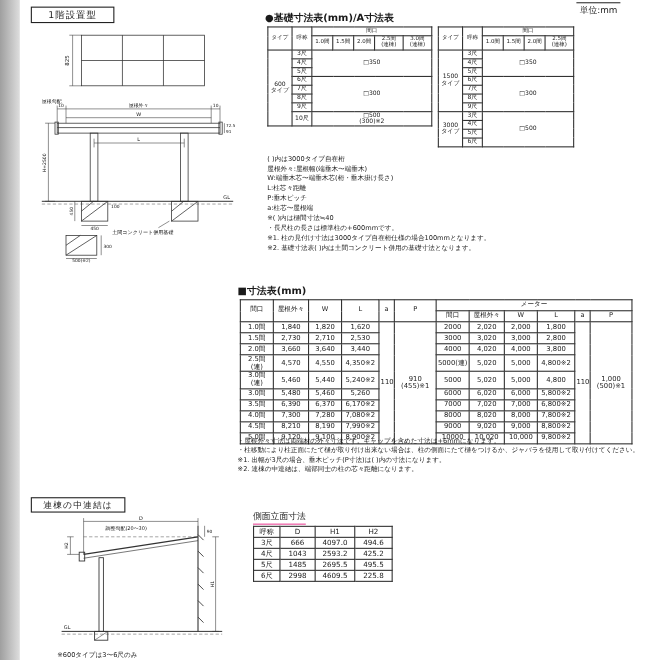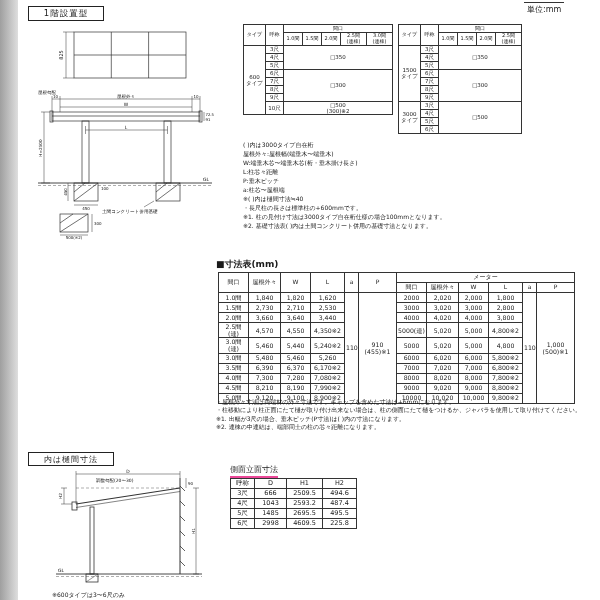--- a/index.html
+++ b/index.html
@@ -6,21 +6,21 @@
   html,body{width:600px;height:600px;background:#ffffff;font-family:"DejaVu Sans","Liberation Sans",sans-serif;color:#1a1a1a}
   .page{position:relative;width:600px;height:600px;background:#fff;overflow:hidden}
   .scan-strip{position:absolute;left:0;top:0;width:18px;height:600px;background:linear-gradient(90deg,#9f9f9f,#dedede)}
   .box-label{position:absolute;border:1px solid #222;background:#fff;display:flex;align-items:center;justify-content:center;letter-spacing:1px}
   .type-label{left:28px;top:6px;width:76px;height:15px;font-size:8.5px}
   .bracket-label{left:28px;top:452px;width:86px;height:14px;font-size:8px}
   .unit-label{position:absolute;left:524px;top:2px;font-size:8px;border-top:1px solid #333;padding:1px 3px 0 3px}
   .sec-title{position:absolute;font-weight:bold;font-size:9px}
   .foundation-title{left:241px;top:10px}
   .main-title{left:216px;top:258px}
-  .side-table-title{position:absolute;left:230px;top:464px;font-size:8px;border-bottom:3px solid #ec4899;padding-bottom:1px}
+  .side-table-title{position:absolute;left:230px;top:464px;font-size:8px;border-bottom:1px solid #ec4899;padding-bottom:1px}
   .tbl{position:absolute;border-collapse:collapse;background:#fff;table-layout:fixed}
   .tbl th,.tbl td{border:1px solid #333;text-align:center;vertical-align:middle;font-weight:400;white-space:pre-line;padding:0 1px;line-height:1.15;overflow:hidden}
   .foundation-left{left:243px;top:24px;width:149px;font-size:5.5px}
   .foundation-right{left:398px;top:24px;width:123px;font-size:5.5px}
   .foundation-left th,.foundation-right th{font-size:5px;height:8px}
   .foundation-left td,.foundation-right td{height:8px}
   .main-table{left:218px;top:272px;width:356px;font-size:6.2px}
   .main-table th{font-size:6px;height:10px}
   .main-table td{height:10px}
   .side-table{left:230px;top:478px;width:126px;font-size:6.5px}
@@ -113,20 +113,21 @@
     <text x="4.5" y="63" font-size="4.2" text-anchor="middle" transform="rotate(-90 4.5 62)">H=2500</text>
     <text x="167" y="95" font-size="4.5">GL</text>
     <text x="29" y="107.5" font-size="4" text-anchor="middle" transform="rotate(-90 29 106)">450</text>
     <text x="50" y="123.5" font-size="4" text-anchor="middle">450</text>
     <text x="65" y="103.5" font-size="4">100</text>
     <text x="66" y="126.5" font-size="4.6">土間コンクリート併用基礎</text>
     <text x="38" y="152.5" font-size="4" text-anchor="middle">500(※2)</text>
     <text x="58" y="139" font-size="4">300</text>
   </svg>
 
+  <div class="sec-title foundation-title">●基礎寸法表(mm)/A寸法表</div>
 
   <table class="tbl foundation-left">
     <colgroup>
         <col style="width:22px">
         <col style="width:18px">
         <col style="width:19px">
         <col style="width:19px">
         <col style="width:19px">
         <col style="width:26px">
         <col style="width:26px">
@@ -407,21 +408,21 @@
       </tbody>
     </table>
 
   <div class="notes main-notes">
       <div class="note-line">・屋根外々寸法は両端材の外々寸法です。キャップを含めた寸法は+6mmになります。</div>
       <div class="note-line">・柱移動により柱正面にたて樋が取り付け出来ない場合は、柱の側面にたて樋をつけるか、ジャバラを使用して取り付けてください。</div>
       <div class="note-line">※1. 出幅が3尺の場合、垂木ピッチ(P寸法)は( )内の寸法になります。</div>
       <div class="note-line">※2. 連棟の中連結は、端部同士の柱の芯々距離になります。</div>
     </div>
 
-  <div class="box-label bracket-label">内は樋間寸法</div>
+  <div class="box-label bracket-label">連棟の中連結は</div>
 
   <svg class="dwg bracket-svg" width="160" height="122" viewBox="0 0 160 122">
     <g stroke="#333" stroke-width="0.5" fill="none">
       <line x1="28" y1="6" x2="132" y2="6"></line>
       <line x1="28" y1="3" x2="28" y2="36"></line>
       <line x1="132" y1="3" x2="132" y2="10"></line>
       <line x1="28" y1="20" x2="132" y2="20" stroke-dasharray="3,2" stroke-width="0.4"></line>
       <line x1="16" y1="20" x2="16" y2="36"></line>
       <line x1="13" y1="20" x2="19" y2="20"></line>
       <line x1="13" y1="36" x2="24" y2="36"></line>
@@ -471,28 +472,28 @@
           <th>呼称</th>
           <th>D</th>
           <th>H1</th>
           <th>H2</th>
         </tr>
       </thead>
       <tbody>
         <tr>
           <td>3尺</td>
           <td>666</td>
-          <td>2509.5</td>
+          <td>4097.0</td>
           <td>494.6</td>
         </tr>
         <tr>
           <td>4尺</td>
           <td>1043</td>
           <td>2593.2</td>
-          <td>487.4</td>
+          <td>425.2</td>
         </tr>
         <tr>
           <td>5尺</td>
           <td>1485</td>
           <td>2695.5</td>
           <td>495.5</td>
         </tr>
         <tr>
           <td>6尺</td>
           <td>2998</td>

